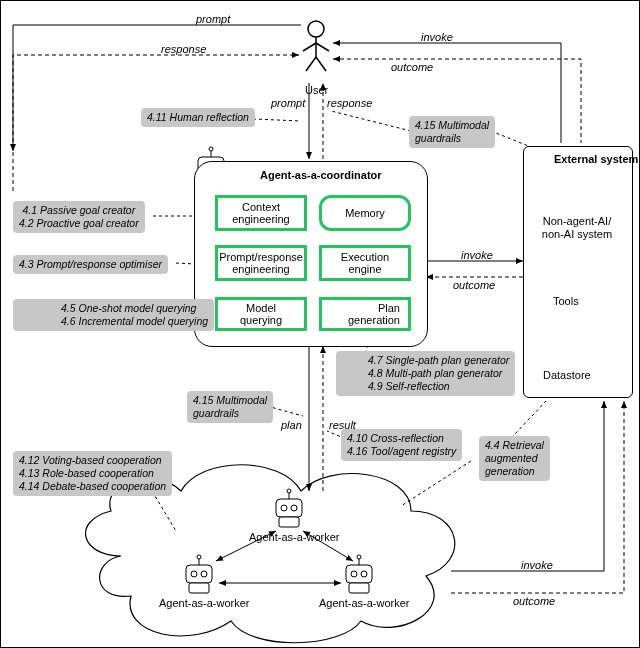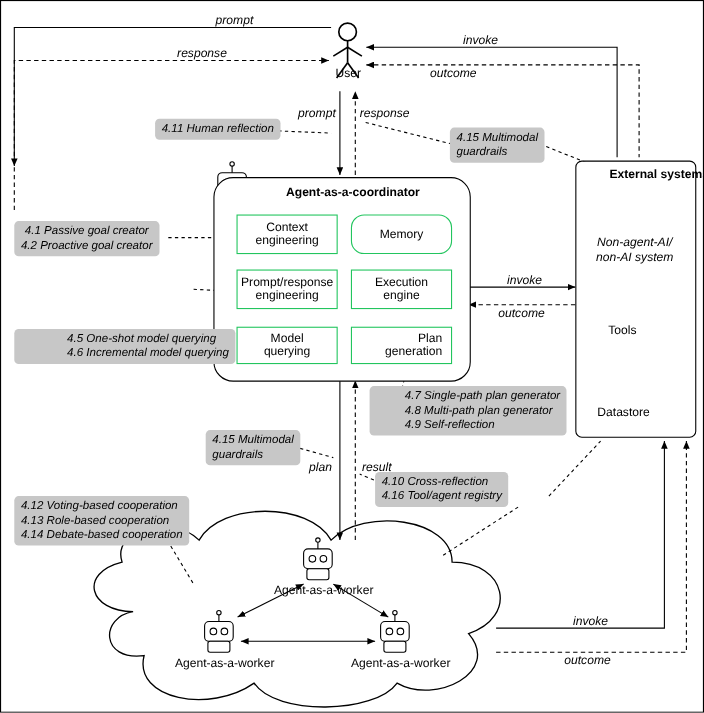--- a/index.html
+++ b/index.html
@@ -36,21 +36,21 @@
   }
   .tag.multi { white-space: normal; }
   .coordinator-box {
     position: absolute;
     border: 1.5px solid #000;
     border-radius: 18px;
     background: #fff;
   }
   .inner-box {
     position: absolute;
-    border: 1px solid #22c55e;
+    border: 3px solid #22c55e;
     background: #fff;
     text-align: center;
     display: flex;
     align-items: center;
     justify-content: center;
     font-size: 11px;
     padding: 2px 8px;
     box-sizing: border-box;
   }
   .ext-box {
@@ -195,21 +195,21 @@
       <rect x="2" y="6" width="4" height="22" transform="rotate(-45 4 17)" fill="#222"></rect>
     </g>
 
     <g transform="translate(546,332)">
       <ellipse cx="18" cy="5" rx="18" ry="5" fill="#fff" stroke="#000"></ellipse>
       <path d="M0 5 L0 28 A18 5 0 0 0 36 28 L36 5" fill="#fff" stroke="#000"></path>
       <ellipse cx="18" cy="16" rx="18" ry="5" fill="none" stroke="#000"></ellipse>
     </g>
   </svg>
 
-  <div class="label" style="left:304px; top:60px;">User</div>
+  <div class="label" style="left:304px; top:83px;">User</div>
 
   <div class="label italic" style="left:195px; top:12px;">prompt</div>
   <div class="label italic" style="left:160px; top:42px;">response</div>
   <div class="label italic" style="left:420px; top:30px;">invoke</div>
   <div class="label italic" style="left:390px; top:60px;">outcome</div>
 
   <div class="label italic" style="left:270px; top:96px;">prompt</div>
   <div class="label italic" style="left:326px; top:96px;">response</div>
 
   <div class="tag" style="left:140px; top:107px;">4.11 Human reflection</div>
@@ -225,31 +225,32 @@
   <div class="inner-box" style="left:214px; top:244px; width:92px; height:36px; white-space:pre;">Prompt/response
 engineering</div>
   <div class="inner-box" style="left:318px; top:244px; width:92px; height:36px;">Execution engine</div>
   <div class="inner-box" style="left:214px; top:296px; width:92px; height:34px;">Model querying</div>
   <div class="inner-box" style="left:318px; top:296px; width:92px; height:34px;text-align:right;">Plan generation</div>
 
   <div class="tag multi" style="left:12px; top:200px;text-align:center;">
     <span>4.1 Passive goal creator</span><br>
     <span>4.2 Proactive goal creator</span>
   </div>
+  <div class="tag" style="left:12px; top:254px;">4.3 Prompt/response optimiser</div>
   <div class="tag multi" style="left:12px; top:298px;padding-left:48px;">
     <span>4.5 One-shot model querying</span><br>
     <span>4.6 Incremental model querying</span>
   </div>
 
   <div class="label italic" style="left:460px; top:248px;">invoke</div>
   <div class="label italic" style="left:452px; top:278px;">outcome</div>
 
   <div class="ext-box" style="left:522px; top:145px; width:108px; height:250px;"></div>
   <div class="label bold" style="left:530px; top:152px;">External systems</div>
-  <div class="label center-text" style="left:528px; top:214px; width:96px; white-space:pre;font-style:italic;">Non-agent-AI/
+  <div class="label center-text" style="left:528px; top:214px; width:96px; white-space:pre;">Non-agent-AI/
 non-AI system</div>
   <div class="label" style="left:552px; top:294px;">Tools</div>
   <div class="label" style="left:542px; top:368px;">Datastore</div>
 
   <div class="tag multi" style="left:335px; top:350px;padding-left:32px;">
     <span>4.7 Single-path plan generator</span><br>
     <span>4.8 Multi-path plan generator</span><br>
     <span>4.9 Self-reflection</span>
   </div>
 
@@ -257,20 +258,23 @@
 guardrails</div>
 
   <div class="label italic" style="left:280px; top:418px;">plan</div>
   <div class="label italic" style="left:328px; top:418px;">result</div>
 
   <div class="tag multi" style="left:340px; top:428px;">
     <span>4.10 Cross-reflection</span><br>
     <span>4.16 Tool/agent registry</span>
   </div>
 
+  <div class="tag multi" style="left:478px; top:435px; white-space:pre;">4.4 Retrieval
+augmented
+generation</div>
 
   <div class="tag multi" style="left:12px; top:450px;">
     <span>4.12 Voting-based cooperation</span><br>
     <span>4.13 Role-based cooperation</span><br>
     <span>4.14 Debate-based cooperation</span>
   </div>
 
   <div class="label" style="left:248px; top:530px;">Agent-as-a-worker</div>
   <div class="label" style="left:158px; top:596px;">Agent-as-a-worker</div>
   <div class="label" style="left:318px; top:596px;">Agent-as-a-worker</div>

